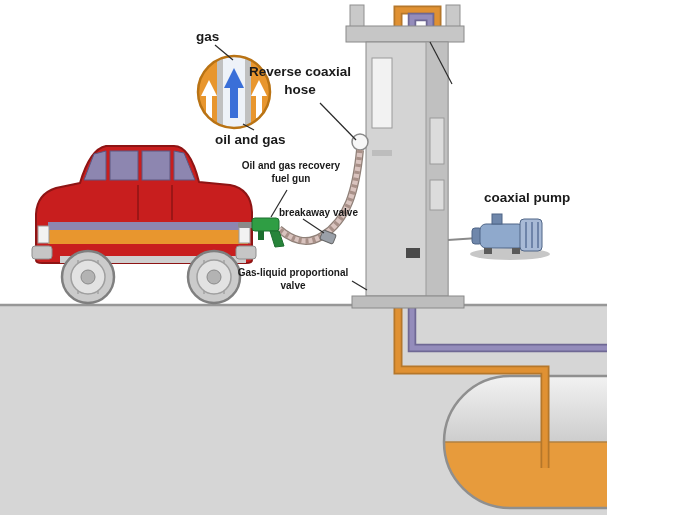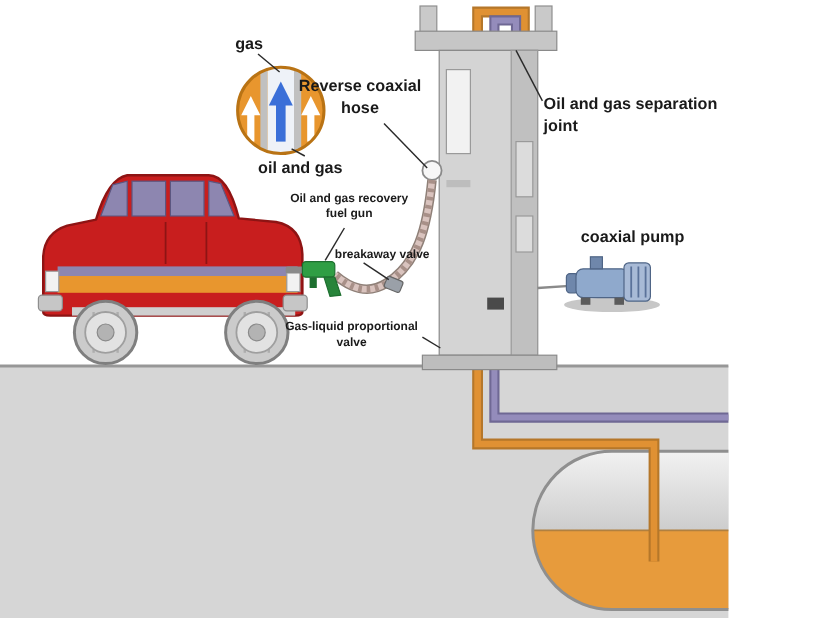--- a/index.html
+++ b/index.html
@@ -167,21 +167,20 @@
     <path d="M 287 190 L 271 217"></path>
     <path d="M 303 219 L 324 233"></path>
     <path d="M 352 281 L 367 290"></path>
   </g>
 </svg>
 
 <div class="lbl lg" style="left:196px;top:28px;">gas</div>
 <div class="lbl lg ctr" style="left:238px;top:63px;width:124px;">Reverse coaxial
 hose</div>
 <div class="lbl lg" style="left:215px;top:131px;">oil and gas</div>
-<div class="lbl lg" style="left:453px;top:78px;">Oil and gas separation joint</div>
 <div class="lbl sm ctr" style="left:227px;top:159px;width:128px;">Oil and gas recovery
 fuel gun</div>
 <div class="lbl sm" style="left:279px;top:206px;">breakaway valve</div>
 <div class="lbl lg" style="left:484px;top:189px;">coaxial pump</div>
 <div class="lbl sm ctr" style="left:229px;top:266px;width:128px;">Gas-liquid proportional
 valve</div>
 
 </div>
 
 </body></html>

